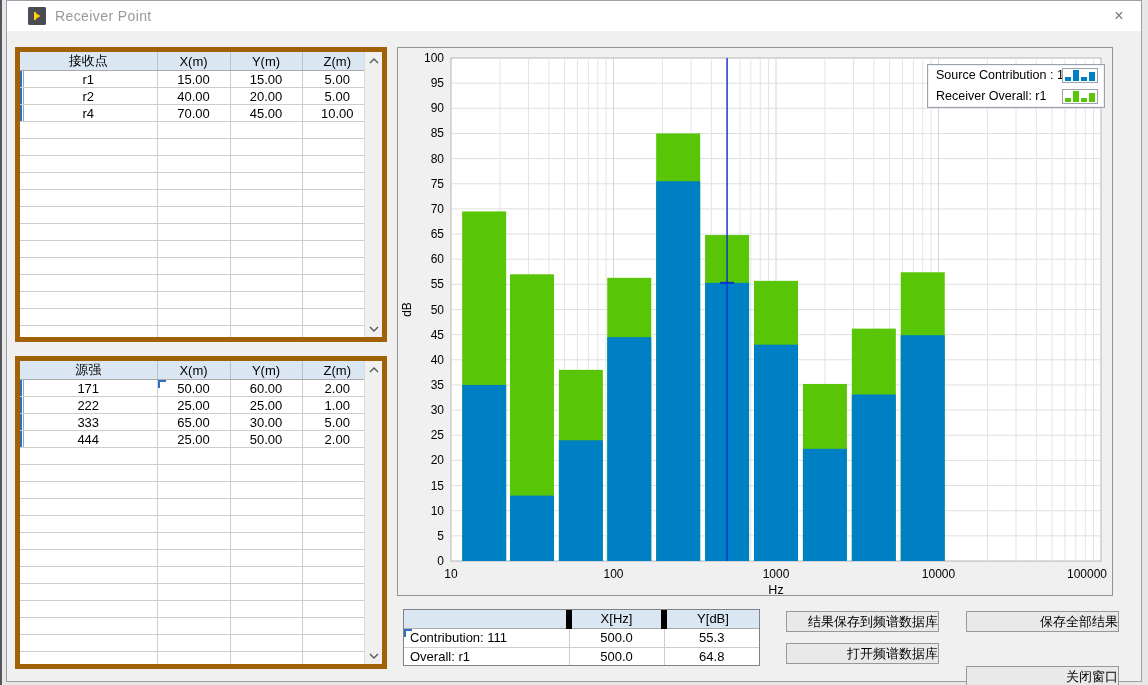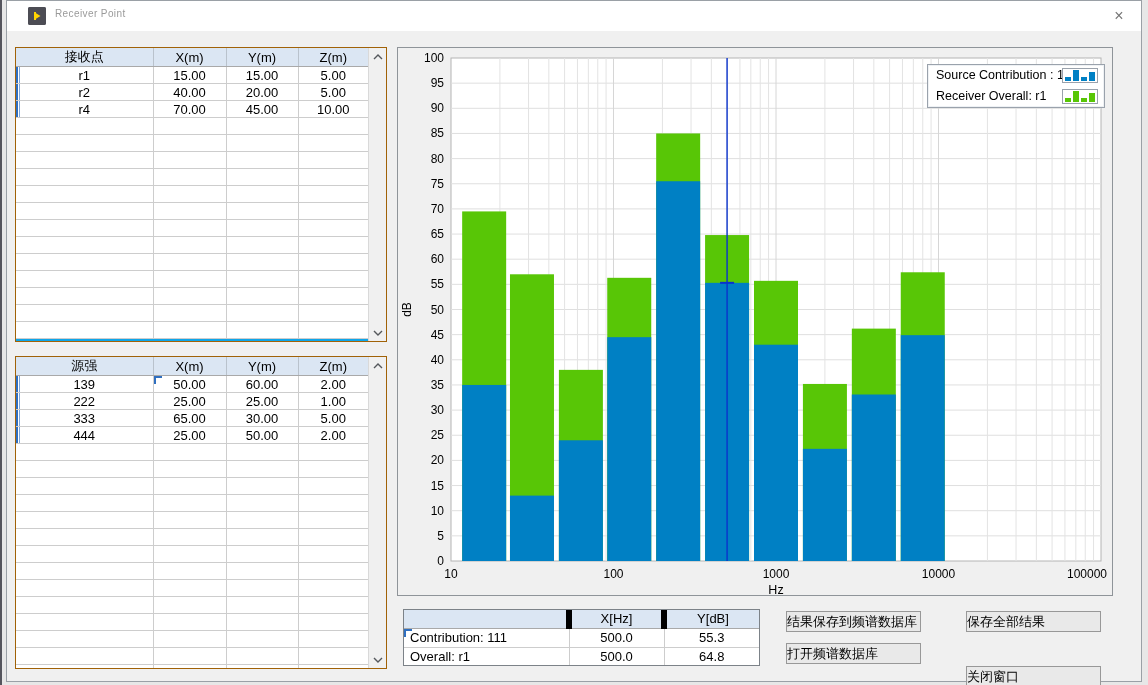--- a/index.html
+++ b/index.html
@@ -5,26 +5,26 @@
   * { margin:0; padding:0; box-sizing:border-box; }
   html,body { width:1148px; height:685px; }
   body { font-family:"Liberation Sans", sans-serif; background:#e7e7e7; position:relative; overflow:hidden; }
   .edge-strip { position:absolute; left:0; top:0; width:2px; height:685px; background:#55555d; }
 
   .window { position:absolute; left:6px; top:0; width:1136px; height:682px;
             background:#f0f0f0; border:1px solid #9aa0a6; }
   .titlebar { position:absolute; left:0; top:0; width:100%; height:30px; background:#ffffff; }
   .app-icon { position:absolute; left:21px; top:6px; width:18px; height:18px; background:#4c4c54; border-radius:2px; }
   .app-icon svg { position:absolute; left:0; top:0; }
-  .title-text { position:absolute; left:48px; top:7px; font-size:10px; color:#9a9a9a; letter-spacing:0.4px; }
+  .title-text { position:absolute; left:48px; top:7px; font-size:14px; color:#9a9a9a; letter-spacing:0.4px; }
   .close-btn { position:absolute; right:10px; top:5px; width:24px; height:20px; text-align:center;
                font-size:16px; color:#777; line-height:20px; cursor:default; }
 
   
-  .panel { position:absolute; background:#0ea5e9; border:1px solid #a16207; overflow:hidden; }
+  .panel { position:absolute; background:#0ea5e9; border:5px solid #a16207; overflow:hidden; }
   #receiver-panel { left:8px;  top:46px; width:372px; height:295px; }
   #source-panel   { left:8px;  top:355px; width:372px; height:313px; }
   .coord-table { border-collapse:collapse; table-layout:fixed; width:352px; font-size:13px; }
   .coord-table th { height:18px; background:#dbe6f3; font-weight:normal; color:#000;
                     border-right:1px solid #b9c2cc; border-bottom:1px solid #a9a9a9; text-align:center; }
   .coord-table td { height:17px; border-right:1px solid #cdcdcd; border-bottom:1px solid #cdcdcd;
                     text-align:center; color:#000; position:relative; background:#fff; }
   .coord-table td:last-child, .coord-table th:last-child { border-right:none; }
   tr.filled td:first-child::before { content:''; position:absolute; left:0; top:0; bottom:0; width:4px;
       background:linear-gradient(to right,#2f6fc0 0 2px,#ffffff 2px 3px,#7fa7d8 3px 4px,transparent 4px); }
@@ -53,22 +53,22 @@
   .cursor-table { border-collapse:collapse; table-layout:fixed; width:355px; font-size:13px; }
   .cursor-table th { height:18px; background:#dbe6f3; font-weight:normal;
                      border-right:6px solid #000000; border-bottom:1px solid #a9a9a9; text-align:center; }
   .cursor-table td { height:19px; border-right:1px solid #cdcdcd; border-bottom:1px solid #cdcdcd;
                      position:relative; background:#fff; }
   .cursor-table th:last-child, .cursor-table td:last-child { border-right:none;text-align:center; }
   .cursor-table td.lbl { text-align:left; padding-left:6px; }
   .cursor-table td.num { text-align:center; }
 
   
-  .btn { position:absolute; width:135px; height:21px; background:#e9e9e9; border:1px solid #989898;
-         font-size:13px; color:#000; text-align:left; line-height:19px; font-family:"Liberation Sans",sans-serif; }
+  .btn { position:absolute; width:153px; height:21px; background:#e9e9e9; border:1px solid #989898;
+         font-size:13px; color:#000; text-align:right; line-height:19px; font-family:"Liberation Sans",sans-serif; }
   #btn-save-spectrum { left:779px; top:610px; }
   #btn-save-all      { left:959px; top:610px; }
   #btn-open-spectrum { left:779px; top:642px; }
   #btn-close-window  { left:959px; top:642px;margin-top:23px; }
 </style>
 </head>
 <body>
 
 <div class="edge-strip"></div>
 
@@ -225,21 +225,21 @@
       <thead>
           <tr>
             <th>源强</th>
             <th>X(m)</th>
             <th>Y(m)</th>
             <th>Z(m)</th>
           </tr>
         </thead>
         <tbody>
           <tr class="filled">
-            <td>139</td>
+            <td>171</td>
             <td class="focus-corner">50.00</td>
             <td>60.00</td>
             <td>2.00</td>
           </tr>
           <tr class="filled">
             <td>222</td>
             <td>25.00</td>
             <td>25.00</td>
             <td>1.00</td>
           </tr>

